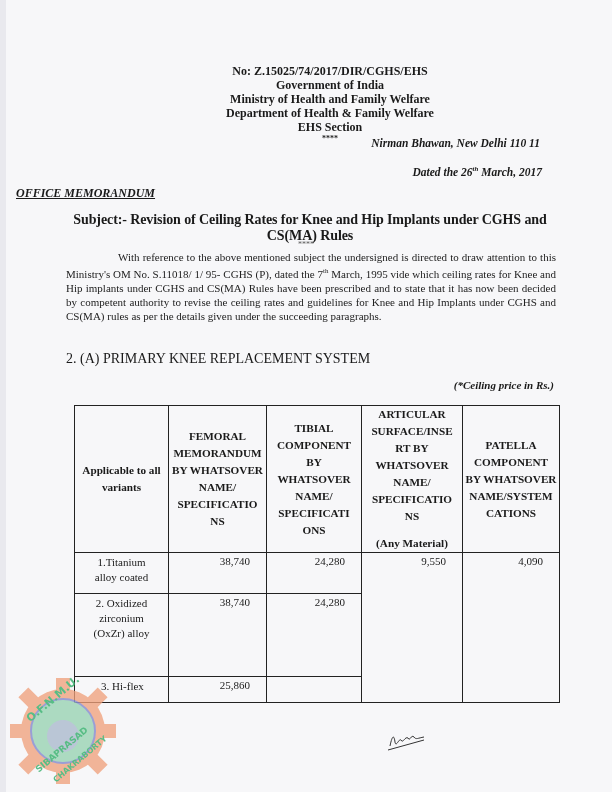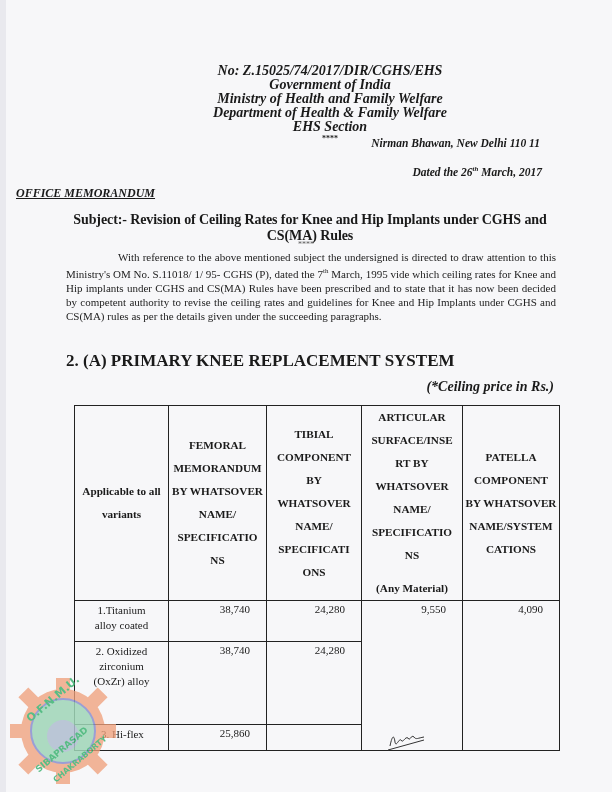--- a/index.html
+++ b/index.html
@@ -3,44 +3,44 @@
 <meta charset="utf-8">
 <style>
   html, body { margin: 0; padding: 0; }
   body {
     width: 612px; height: 792px; position: relative; overflow: hidden;
     background: #f7f7f9;
     font-family: "Liberation Serif", "DejaVu Serif", serif;
     color: #1a1a1a;
   }
   .page-edge { position: absolute; left: 0; top: 0; width: 6px; height: 792px; background: #e9e9ee; }
-  .hdr { position: absolute; left: 200px; width: 260px; text-align: center; font-style: italic; font-weight: bold; font-size: 14px; line-height: 14px; }
+  .hdr { position: absolute; left: 200px; width: 260px; text-align: center; font-weight: bold; font-size: 12px; line-height: 14px; }
   .hdr-no { top: 64px; }
   .hdr-gov { top: 78px; }
   .hdr-min { top: 92px; }
   .hdr-dep { top: 106px; }
   .hdr-sec { top: 120px; }
   .hdr-stars { top: 132px; font-size: 8px; font-style: normal; }
   .addr { position: absolute; right: 74px; text-align: right; font-style: italic; font-weight: bold; font-size: 11.5px; line-height: 14px; }
   .addr-1 { top: 136px; right: 72px; }
   .addr-2 { top: 162px; right: 70px; }
   .addr sup { font-size: 7px; }
   .om-title { position: absolute; top: 186px; left: 0; width: 612px; text-align: left; font-style: italic; font-weight: bold; font-size: 12px; text-decoration: underline; margin-left: 16px; }
   .subject { position: absolute; top: 212px; left: 60px; width: 500px; text-align: center; font-weight: bold; font-size: 14px; letter-spacing: -0.1px; }
   .stars2 { position: absolute; top: 240px; left: 0; width: 612px; text-align: center; font-size: 8px; color: #555; }
   .para { position: absolute; top: 250px; left: 66px; width: 490px; font-size: 11px; line-height: 14.2px; text-align: justify; text-indent: 52px; color: #222; }
   .para sup { font-size: 7px; }
-  .section-head { position: absolute; top: 351px; left: 66px; font-weight: bold; font-size: 17px; }
-  .ceiling-note { position: absolute; top: 379px; right: 58px; font-style: italic; font-weight: bold; font-size: 14px; }
+  .section-head { position: absolute; top: 351px; left: 66px; font-weight: normal; font-size: 14px; }
+  .ceiling-note { position: absolute; top: 379px; right: 58px; font-style: italic; font-weight: bold; font-size: 11px; }
   table.knee {
     position: absolute; top: 405px; left: 74px; width: 485px; border-collapse: collapse;
     font-size: 11px; table-layout: fixed;
   }
   table.knee td, table.knee th { border: 1px solid #222; padding: 2px 16px; vertical-align: top; }
-  table.knee th { font-weight: bold; text-align: center; vertical-align: middle; line-height: 23px; font-size: 11.2px; height: 140px; padding: 0 2px; }
+  table.knee th { font-weight: bold; text-align: center; vertical-align: middle; line-height: 17px; font-size: 11.2px; height: 140px; padding: 0 2px; }
   table.knee td.num { text-align: right; }
   table.knee td.lbl { text-align: center; line-height: 15px; }
   .r1 td { height: 36px; }
   .r2 td { height: 78px; }
   .r3 td { height: 21px; }
   .r3 td.lbl { text-align: left; padding-left: 18px; }
   .any-mat { display: block; margin-top: 10px; }
   .signature { position: absolute; left: 384px; top: 728px; width: 50px; height: 24px; }
   .stamp { position: absolute; left: 8px; top: 676px; width: 110px; height: 110px; opacity: 0.85; }
 </style>

